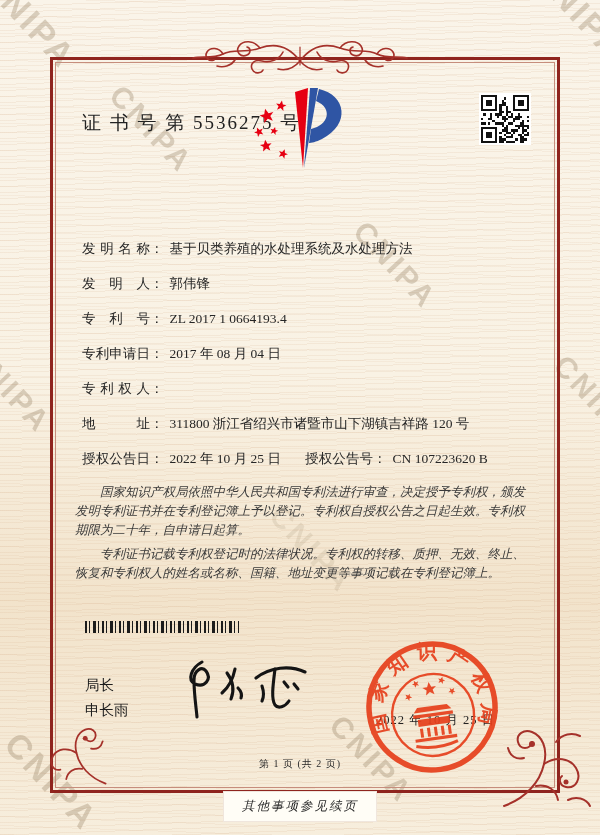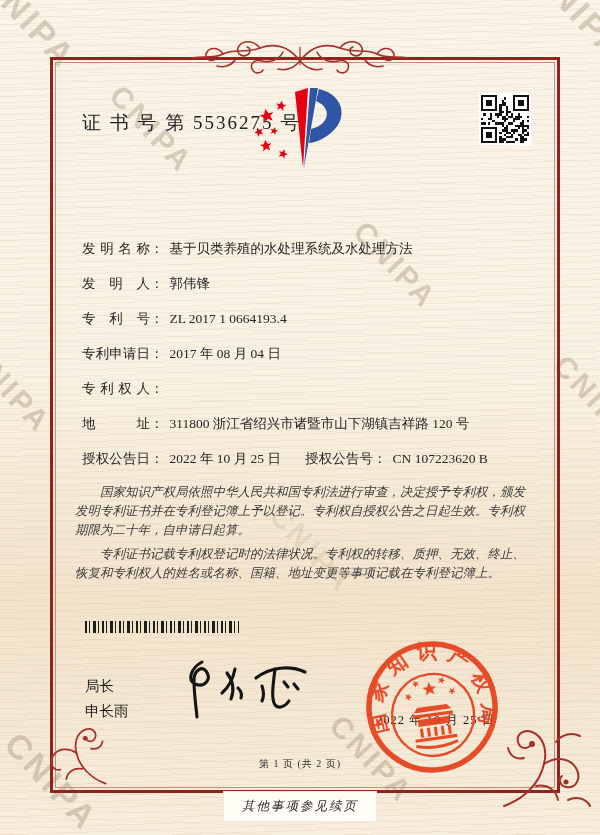--- a/index.html
+++ b/index.html
@@ -30,21 +30,21 @@
   .f-label{display:inline-block;width:68px;text-align:justify;text-align-last:justify;}
   .f-colon{margin-right:6px;}
   .f-group{display:flex;align-items:center;}
   .f-group-first{width:223px;}
   .paras{left:70px;top:478px;width:468px;font-size:12.5px;line-height:19px;color:#3a3a3a;
     font-style:italic;}
   .paras p{margin:5px;text-indent:2em;}
   .barcode{left:85px;top:621px;width:154px;height:12px;
     background:repeating-linear-gradient(90deg,#1c1c1c 0 2px,rgba(0,0,0,0) 2px 4px,#1c1c1c 4px 5px,rgba(0,0,0,0) 5px 8px,#1c1c1c 8px 11px,rgba(0,0,0,0) 11px 13px,#1c1c1c 13px 14px,rgba(0,0,0,0) 14px 17px);}
   .signer{left:85px;top:674px;font-size:14.5px;color:#1d1d1d;line-height:25px;
-    font-family:Liberation Serif, serif;}
+    font-family:Liberation Mono, monospace;}
   .signature{left:178px;top:655px;z-index:3;}
   .grant-date{left:376px;top:712px;font-size:12.5px;color:#222;z-index:3;letter-spacing:1px;}
   .seal{left:362px;top:637px;z-index:4;transform:rotate(-8deg);}
   .page-info{left:0;top:757px;width:600px;text-align:center;font-size:10px;color:#2b2b2b;letter-spacing:1px;}
   .footer-note{left:50%;transform:translateX(-50%);top:791px;padding:6px 18px;font-size:12.5px;color:#2b2b2b;
     background:#fffdf6;border:1px solid rgba(150,90,70,0.14);letter-spacing:2px;font-style:italic;z-index:3;}
   .ornament-top{left:190px;top:35px;z-index:3;}
   .flourish-br{left:498px;top:688px;z-index:3;}
   .flourish-bl{left:40px;top:692px;z-index:3;transform:scaleX(-1);}
 </style>

